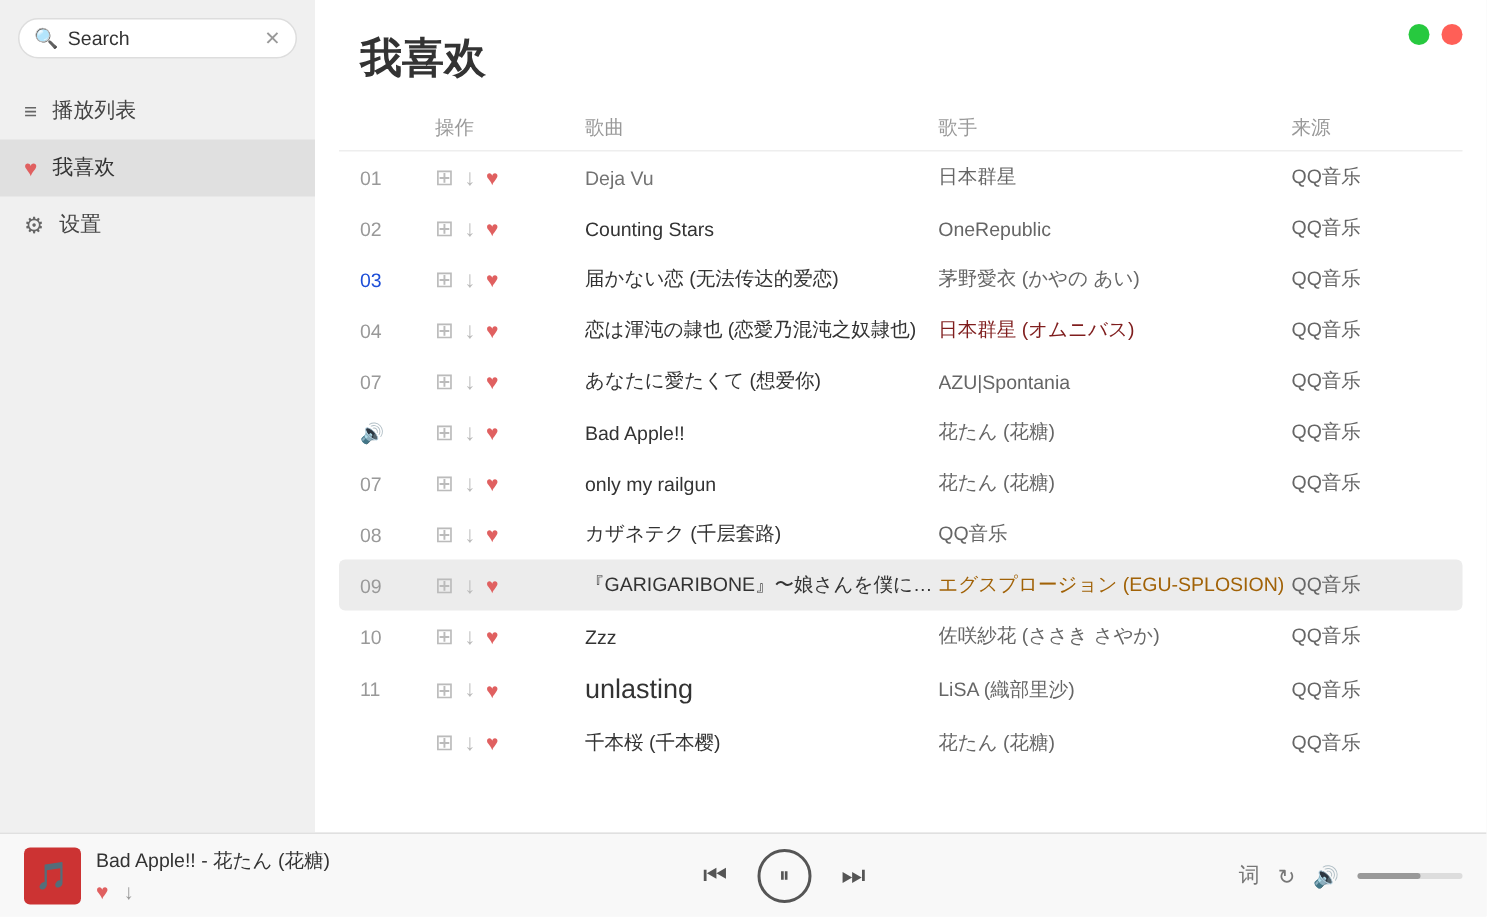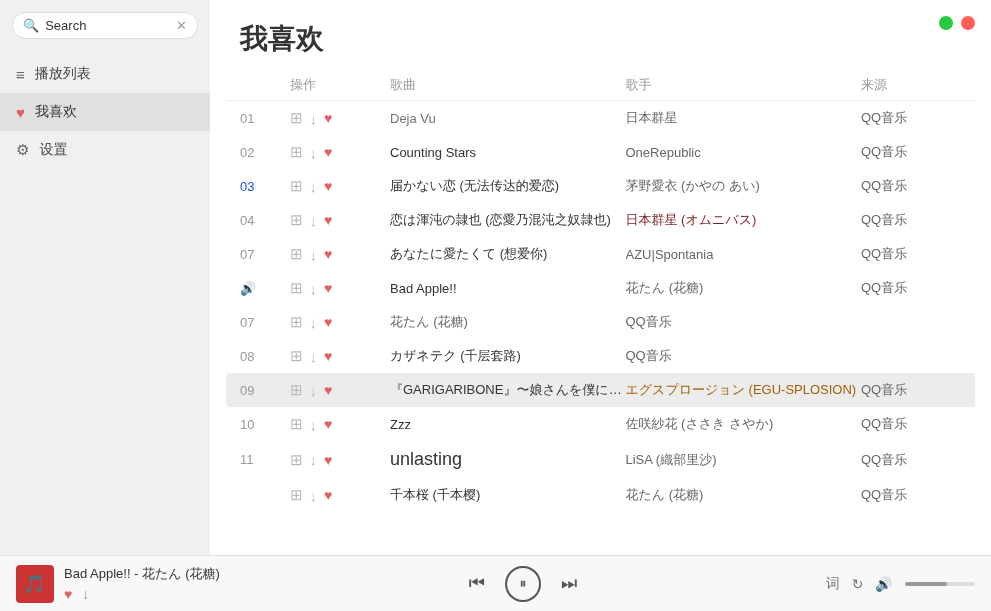--- a/index.html
+++ b/index.html
@@ -312,20 +312,21 @@
             <span style="color: rgb(102, 102, 102); font-size: 13px; overflow: hidden; text-overflow: ellipsis; white-space: nowrap;">花たん (花糖)</span>
             <span style="color: rgb(102, 102, 102); font-size: 13px;">QQ音乐</span>
           </div>
           <div class="track-row">
             <span style="color: rgb(153, 153, 153); font-size: 13px;">07</span>
             <span style="display: flex; gap: 7px; align-items: center;">
               <span style="color: rgb(187, 187, 187); cursor: pointer; font-size: 15px;">⊞</span>
               <span style="color: rgb(187, 187, 187); cursor: pointer; font-size: 15px;">↓</span>
               <span style="color: rgb(224, 96, 96); cursor: pointer; font-size: 14px;">♥</span>
             </span>
+            <span style="color: rgb(51, 51, 51); font-size: 13px; overflow: hidden; text-overflow: ellipsis; white-space: nowrap;">only my railgun</span>
             <span style="color: rgb(102, 102, 102); font-size: 13px; overflow: hidden; text-overflow: ellipsis; white-space: nowrap;">花たん (花糖)</span>
             <span style="color: rgb(102, 102, 102); font-size: 13px;">QQ音乐</span>
           </div>
           <div class="track-row">
             <span style="color: rgb(153, 153, 153); font-size: 13px;">08</span>
             <span style="display: flex; gap: 7px; align-items: center;">
               <span style="color: rgb(187, 187, 187); cursor: pointer; font-size: 15px;">⊞</span>
               <span style="color: rgb(187, 187, 187); cursor: pointer; font-size: 15px;">↓</span>
               <span style="color: rgb(224, 96, 96); cursor: pointer; font-size: 14px;">♥</span>
             </span>

